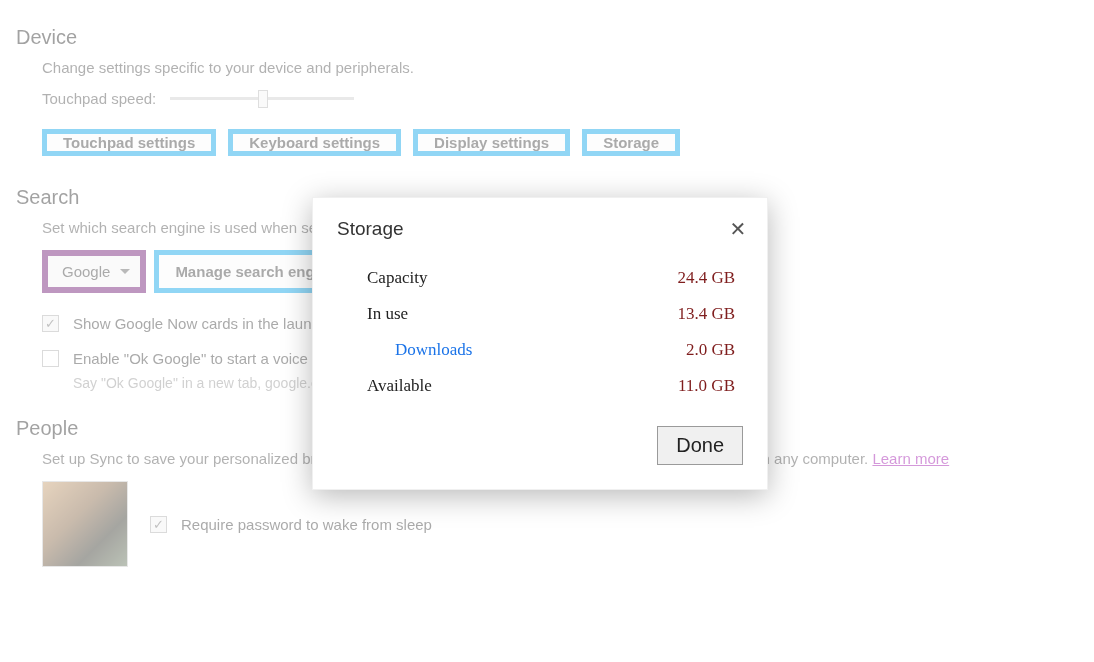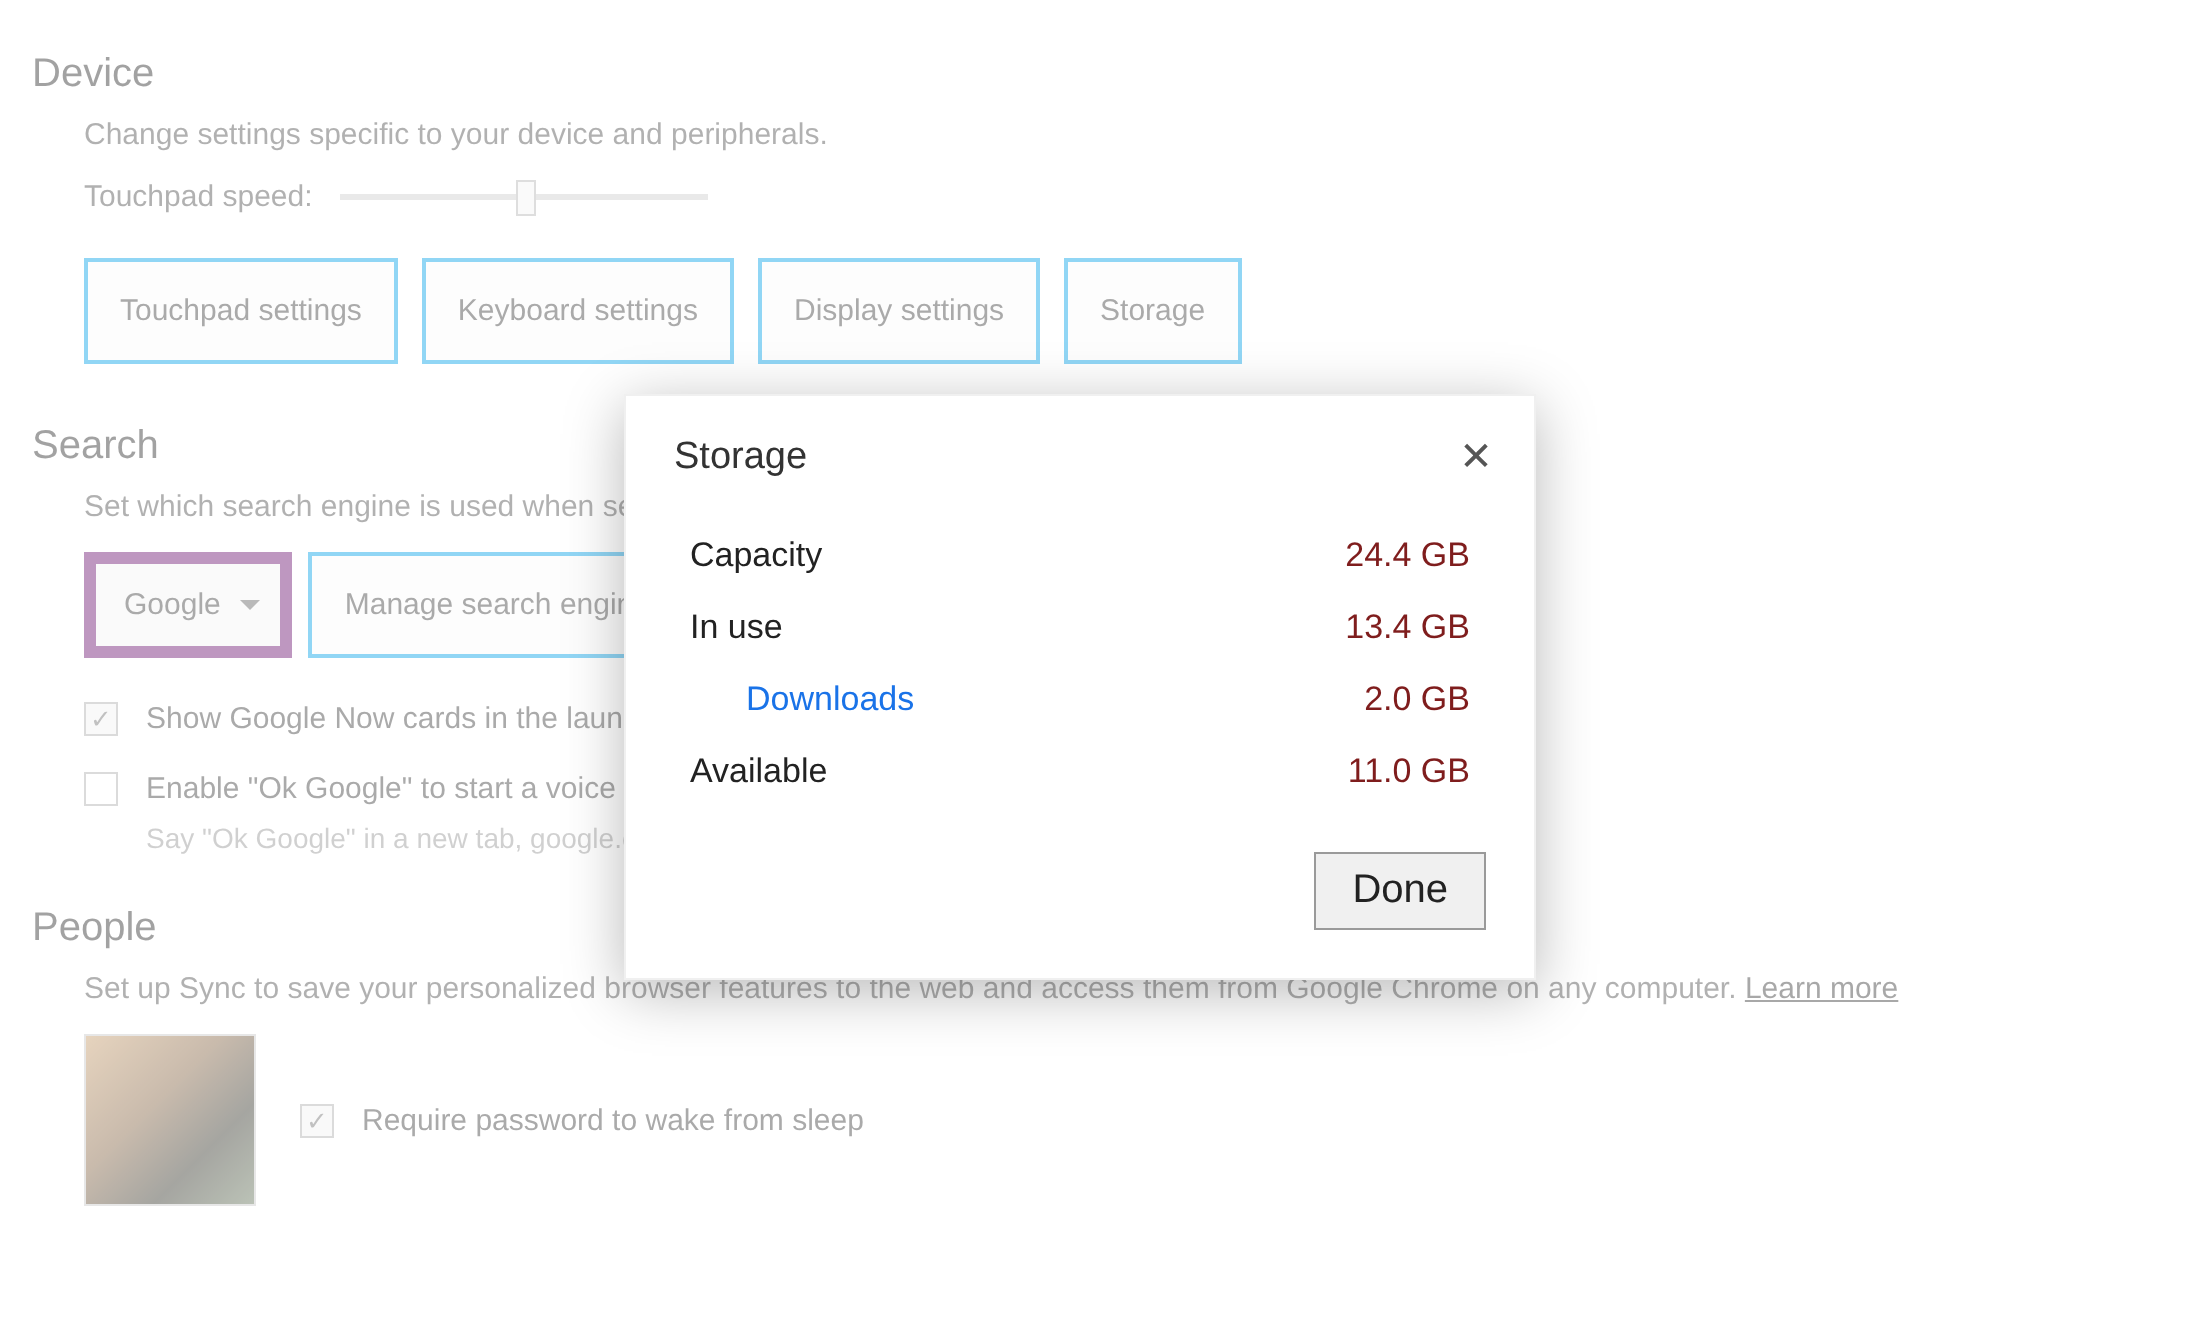--- a/index.html
+++ b/index.html
@@ -44,25 +44,26 @@
       width: 184px; height: 3px; background: #cfcfcf; position: relative;
     }
     .slider .thumb {
       position: absolute; top: -7px; left: 88px;
       width: 10px; height: 18px; background: #f5f5f5;
       border: 1px solid #b8b8b8;
     }
     .btn-row { display: flex; gap: 12px; flex-wrap: wrap; margin-bottom: 30px; }
     .btn {
       background: #fbfbfb;
-      border: 2px solid #0ea5e9;
-      padding: 16px 16px;
+      border: 5px solid #0ea5e9;
+      padding: 0 16px;
       font-size: 15px;
       color: #444;
       cursor: pointer;
+      font-weight: bold;
     }
     .select {
       background: #f4f4f4;
       border: 6px solid #701a75;
       padding: 7px 10px 7px 14px;
       font-size: 15px;
       color: #444;
       display: inline-flex; align-items: center; gap: 10px;
     }
     .caret {
@@ -76,21 +77,21 @@
       display: flex; align-items: center; gap: 14px;
       font-size: 15px; color: #444; margin-bottom: 18px;
     }
     .checkbox {
       width: 17px; height: 17px; border: 1px solid #b0b0b0;
       background: #fff; display: flex; align-items: center; justify-content: center;
       color: #777; font-size: 13px;
     }
     .checkbox.checked { background: #f3f3f3; }
     .subnote { margin-left: 31px; color: #999; font-size: 14px; margin-top: -10px; margin-bottom: 26px;}
-    a.lm { color: #404040; text-decoration: underline; }
+    a.lm { color: #a21caf; text-decoration: underline; }
     .avatar {
       width: 86px; height: 86px; border: 1px solid #ccc; padding: 3px;
       background: linear-gradient(135deg, #c9a070 0%, #8a6a4a 40%, #3a3a30 70%, #6a7a60 100%);
       display: inline-block; vertical-align: top;
     }
     .people-row { display: flex; align-items: center; gap: 22px; }
 
     
     .modal {
       position: absolute;
@@ -103,21 +104,21 @@
     .modal-head {
       display: flex; justify-content: space-between; align-items: flex-start;
       padding: 20px 18px 4px 24px;
     }
     .modal-title { font-size: 19px; color: #333; font-weight: 400; }
     .close-x {
       width: 22px; height: 22px; cursor: pointer; color: #555;
       display: flex; align-items: center; justify-content: center;
       font-size: 20px; line-height: 1;
     }
-    .modal-body { padding: 24px 32px 18px 32px; }
+    .modal-body { padding: 24px 32px 18px 54px; font-family: Liberation Serif, serif; }
     .srow {
       display: flex; justify-content: space-between; align-items: baseline;
       margin-bottom: 16px; font-size: 17px;
     }
     .srow .label { color: #222; }
     .srow .label.link { color: #1a73e8; cursor: pointer; margin-left: 28px; }
     .srow .val { color: #7f1d1d; }
     .modal-foot {
       display: flex; justify-content: flex-end;
       padding: 6px 24px 24px 24px;

